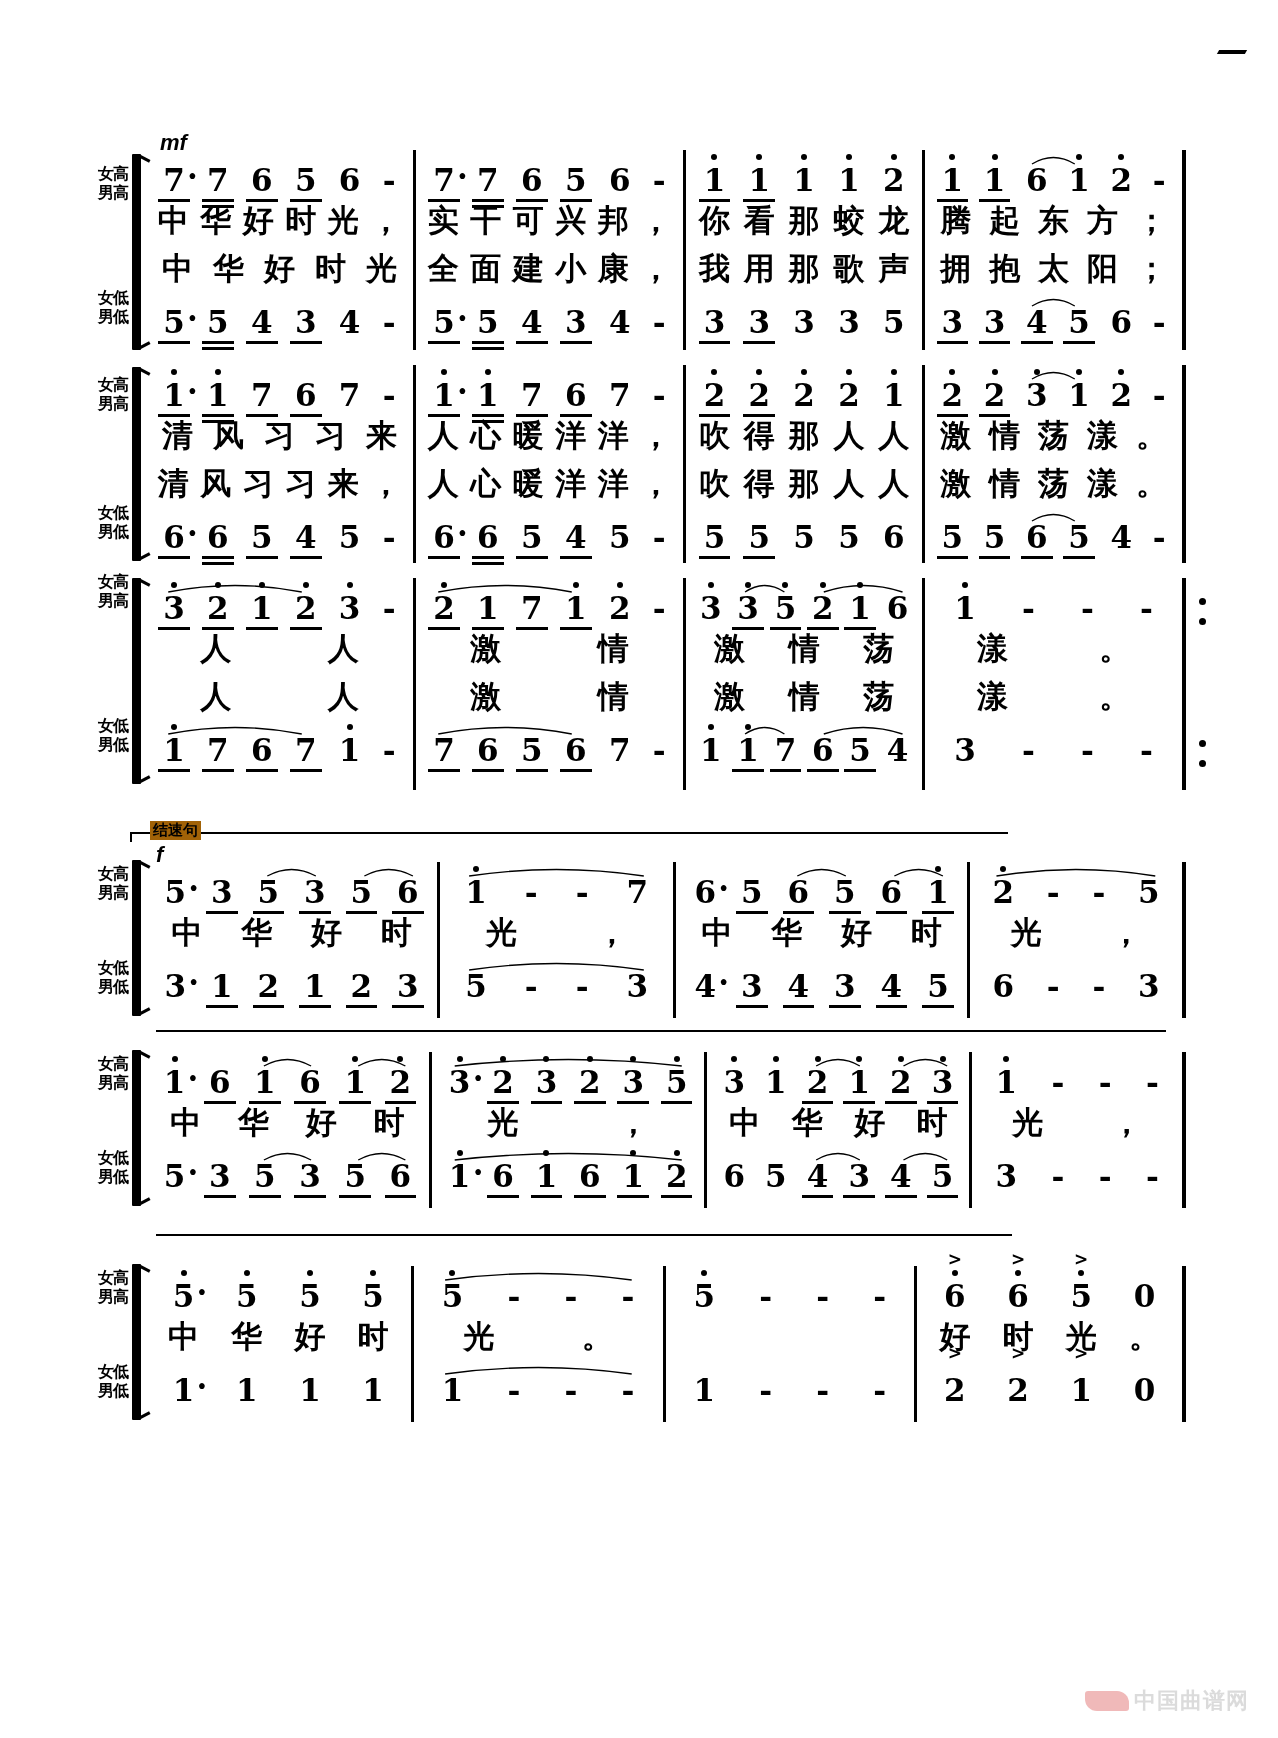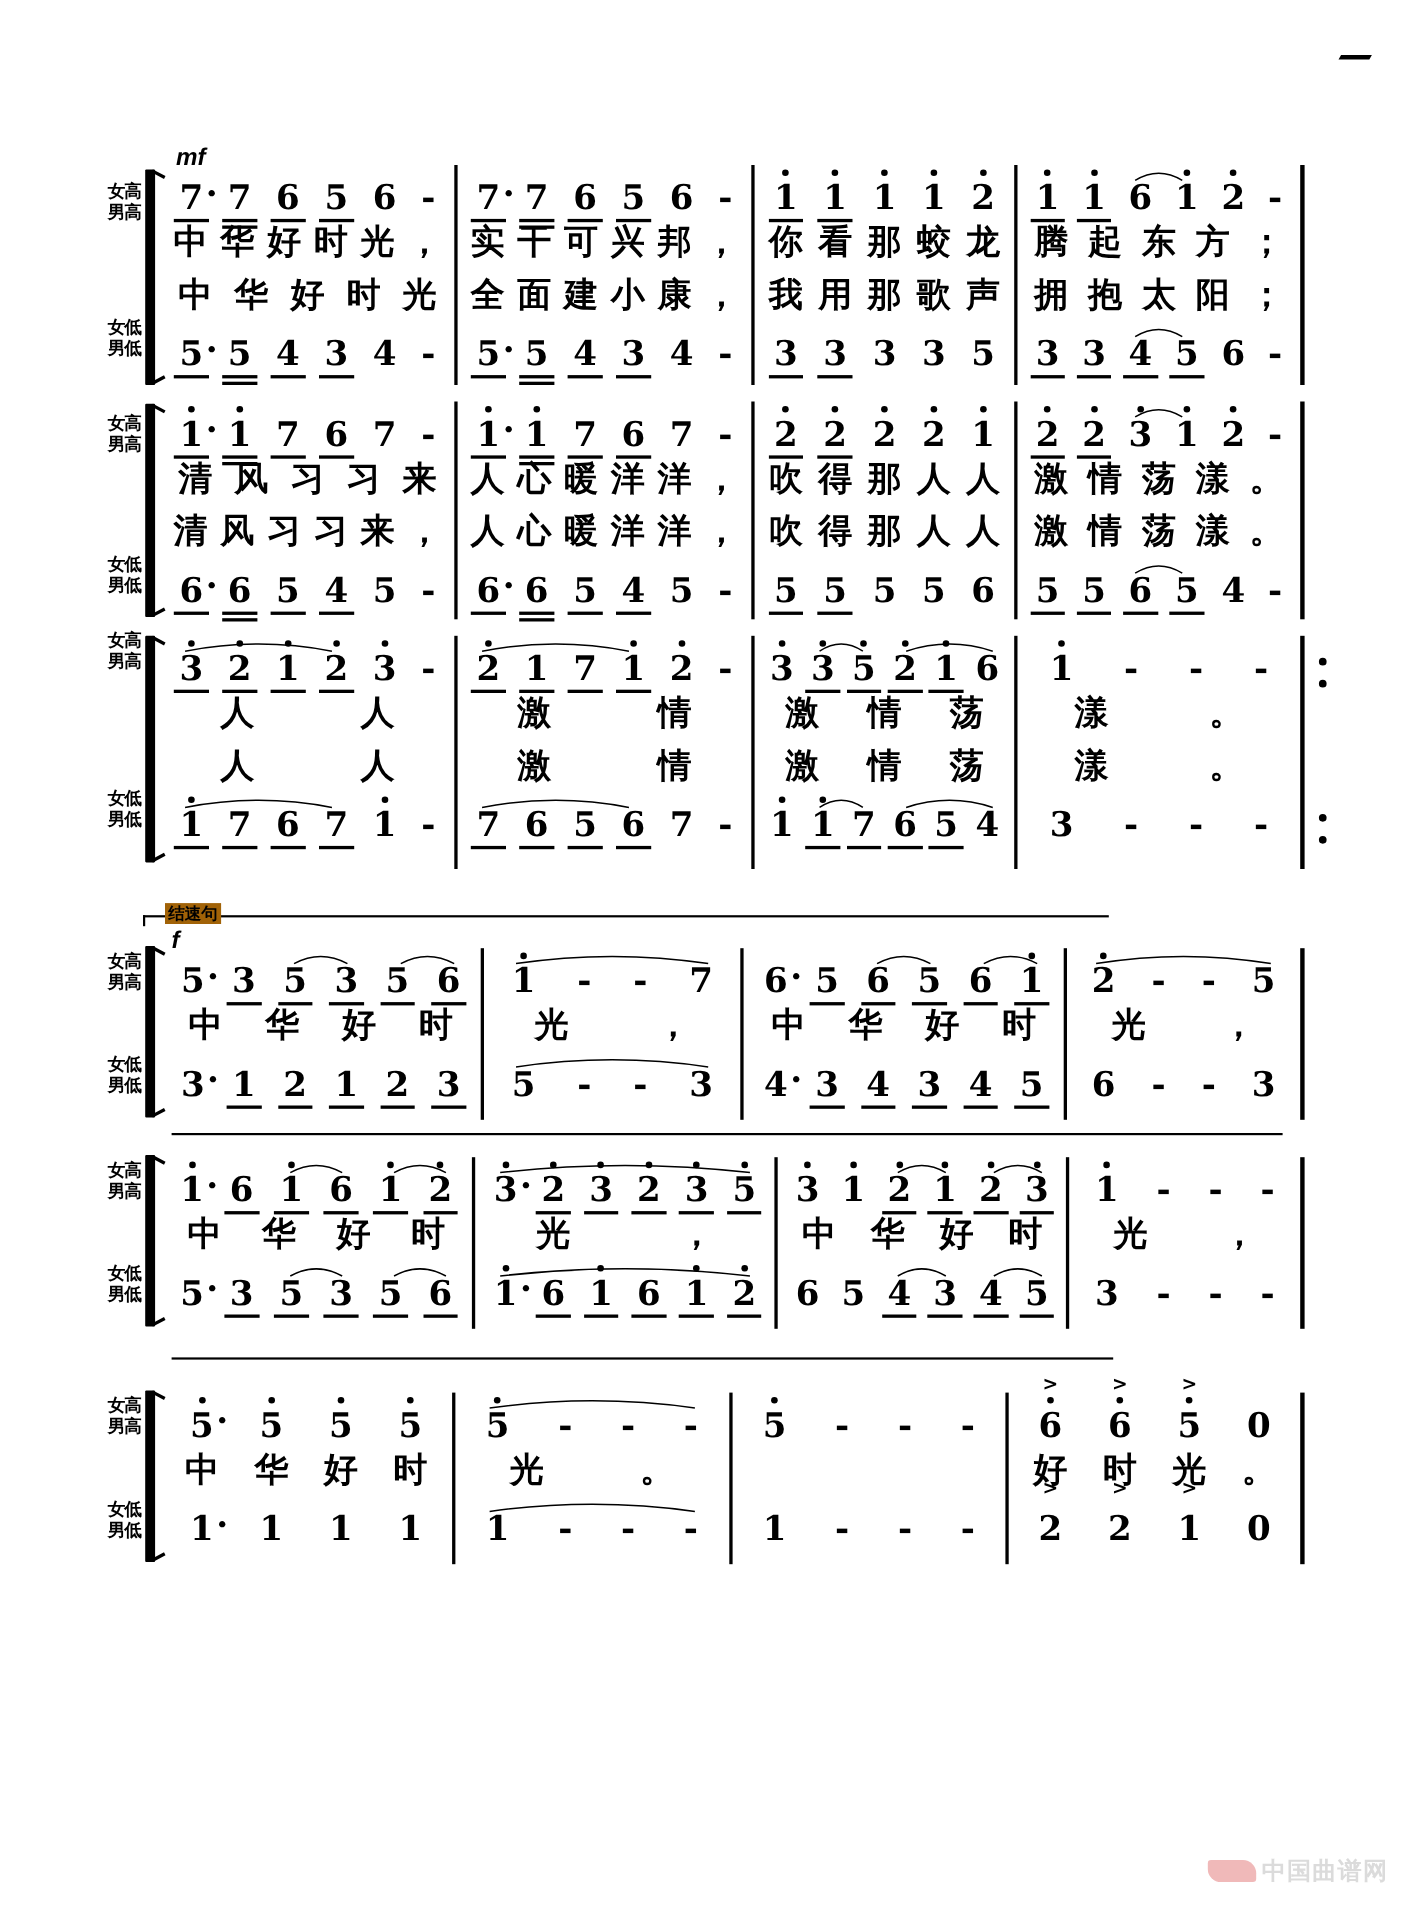--- a/index.html
+++ b/index.html
@@ -106,21 +106,21 @@
   
   .rule{position:absolute;height:2px;background:#000;}
 
   
   .repeatdots{position:absolute;width:7px;}
   .repeatdots i{display:block;width:7px;height:7px;border-radius:50%;background:#000;}
   .repeatdots i+i{margin-top:13px;}
 
   
   .watermark{
-    position:absolute;right:16px;bottom:22px;opacity:.30;
+    position:absolute;right:29px;bottom:22px;opacity:.30;
     display:flex;align-items:center;gap:5px;
   }
   .watermark .wmk{width:44px;height:20px;background:#d01a1a;border-radius:3px 12px 3px 12px;}
   .watermark .wmt{
     font-family:"DejaVu Sans",sans-serif;font-weight:700;font-size:22px;color:#8a8a8a;
     letter-spacing:1px;
   }
 </style>
 </head>
 <body>

